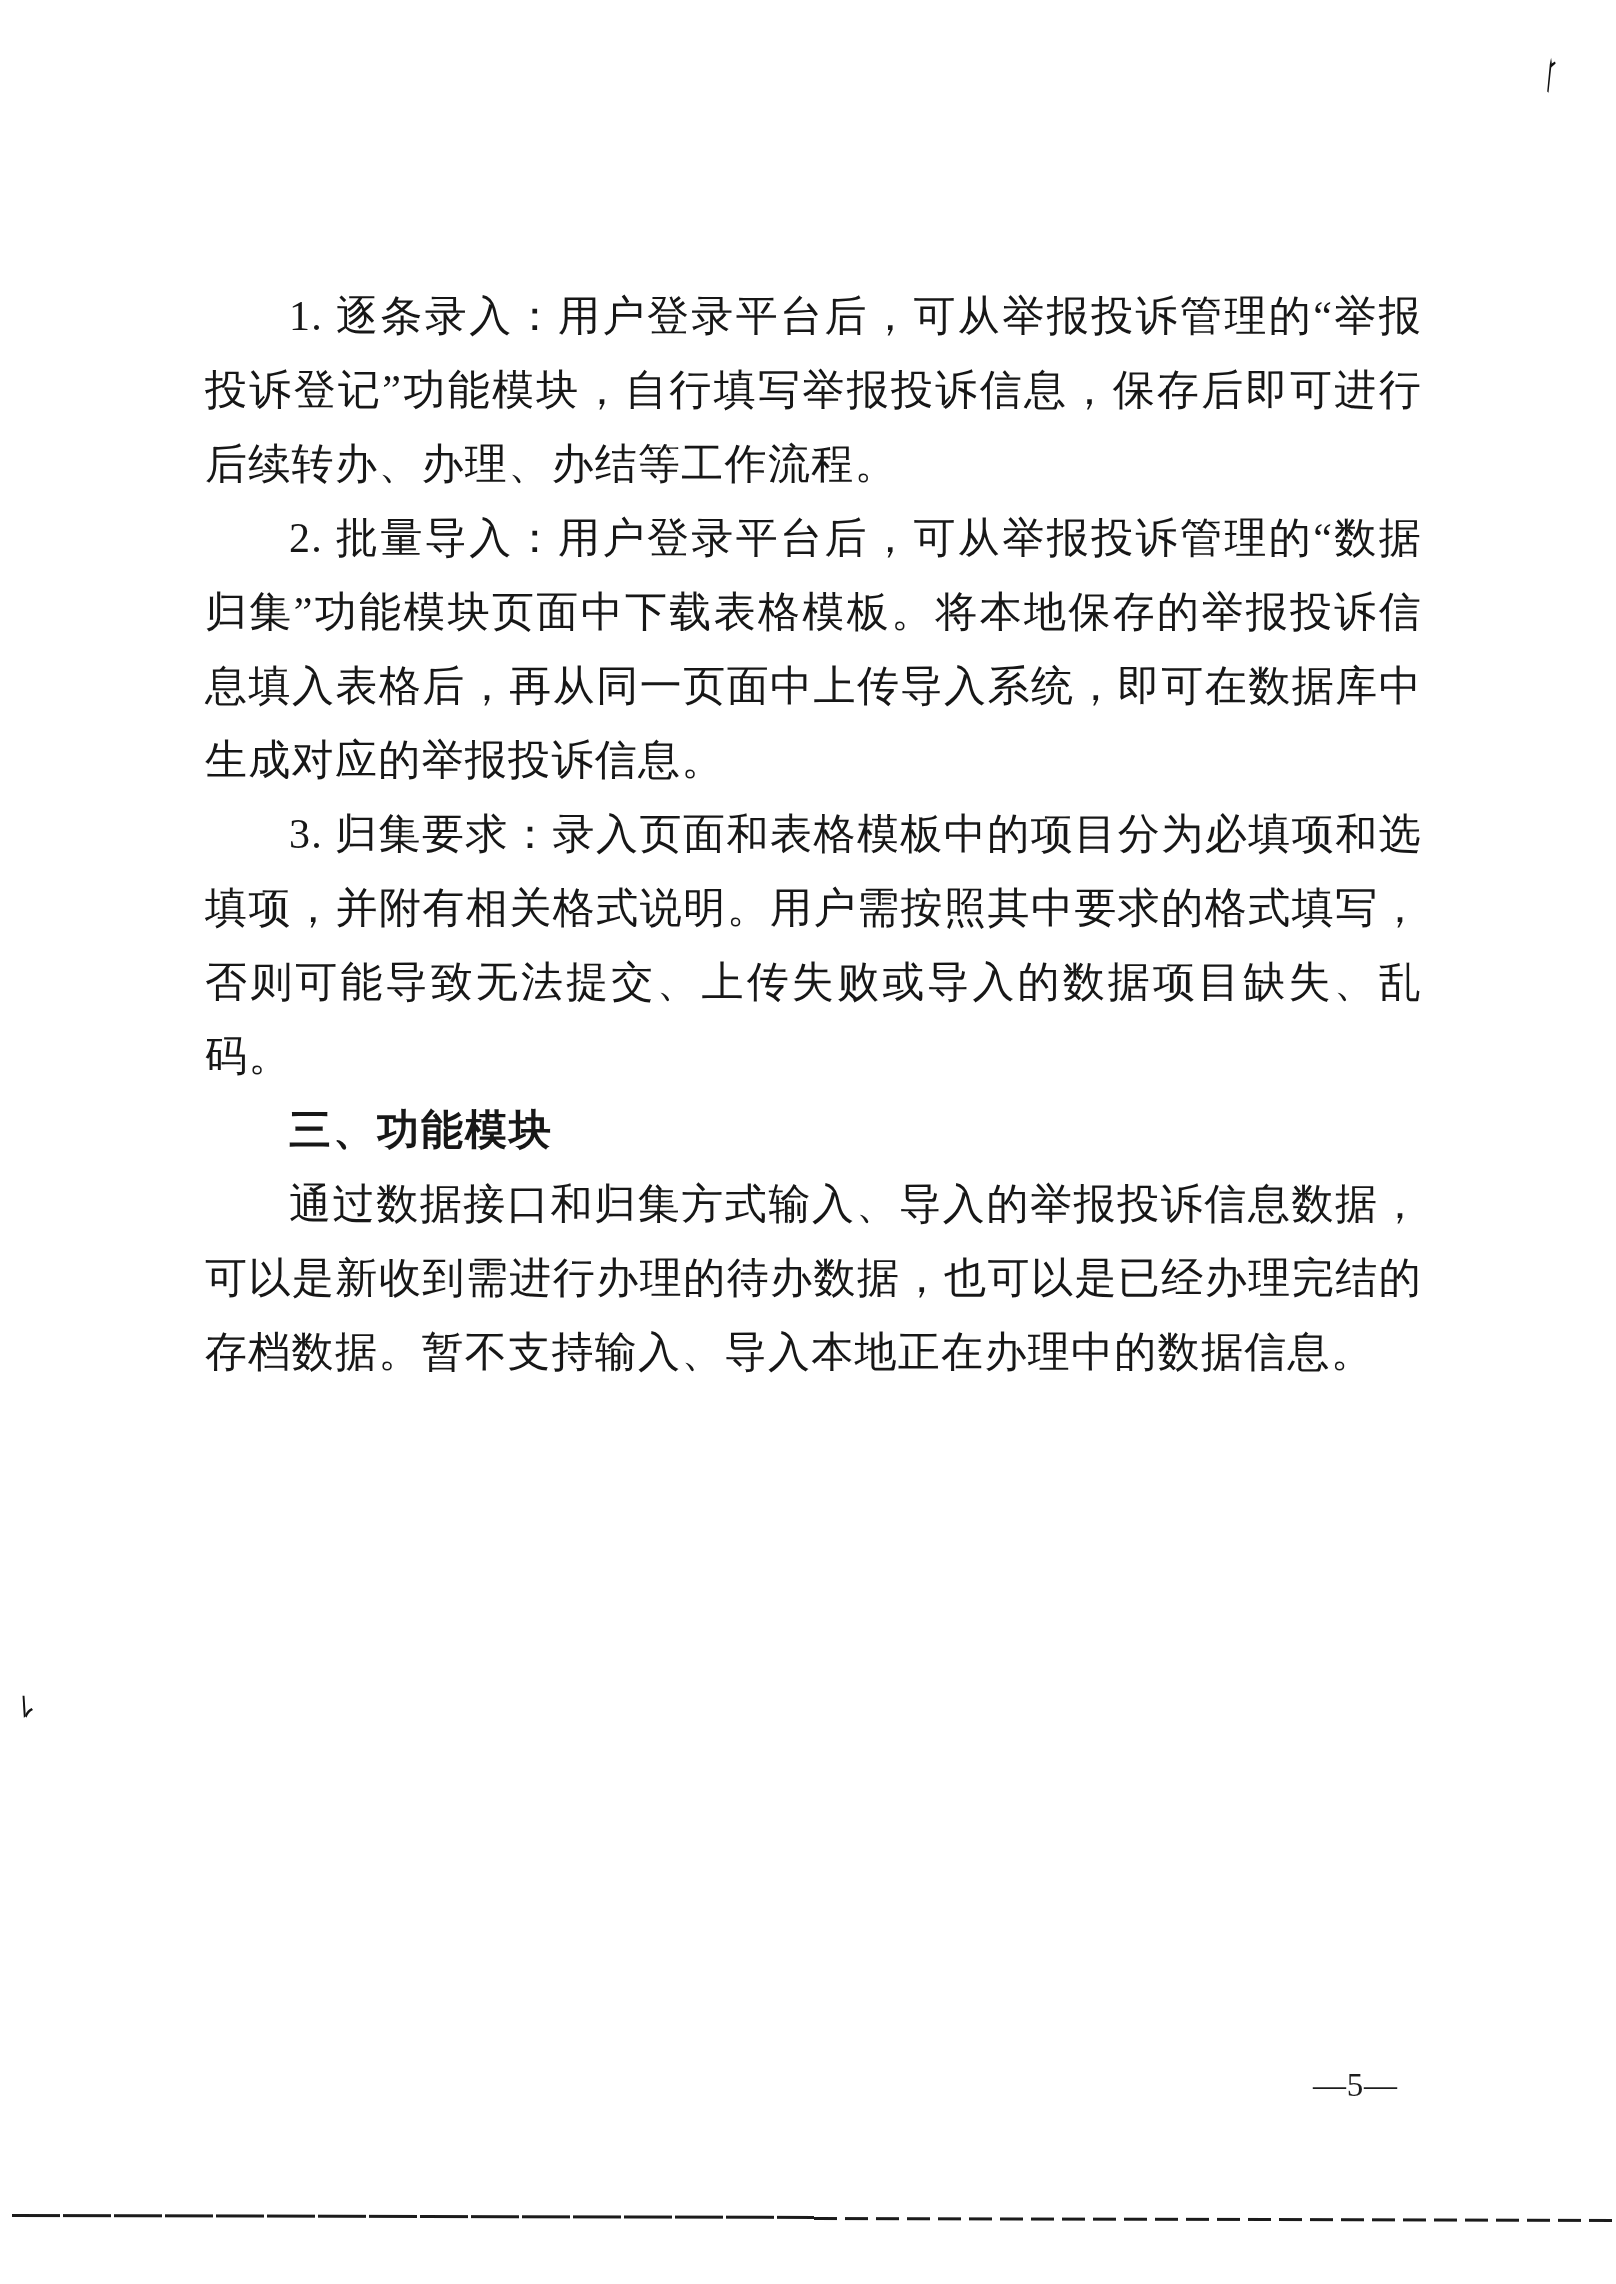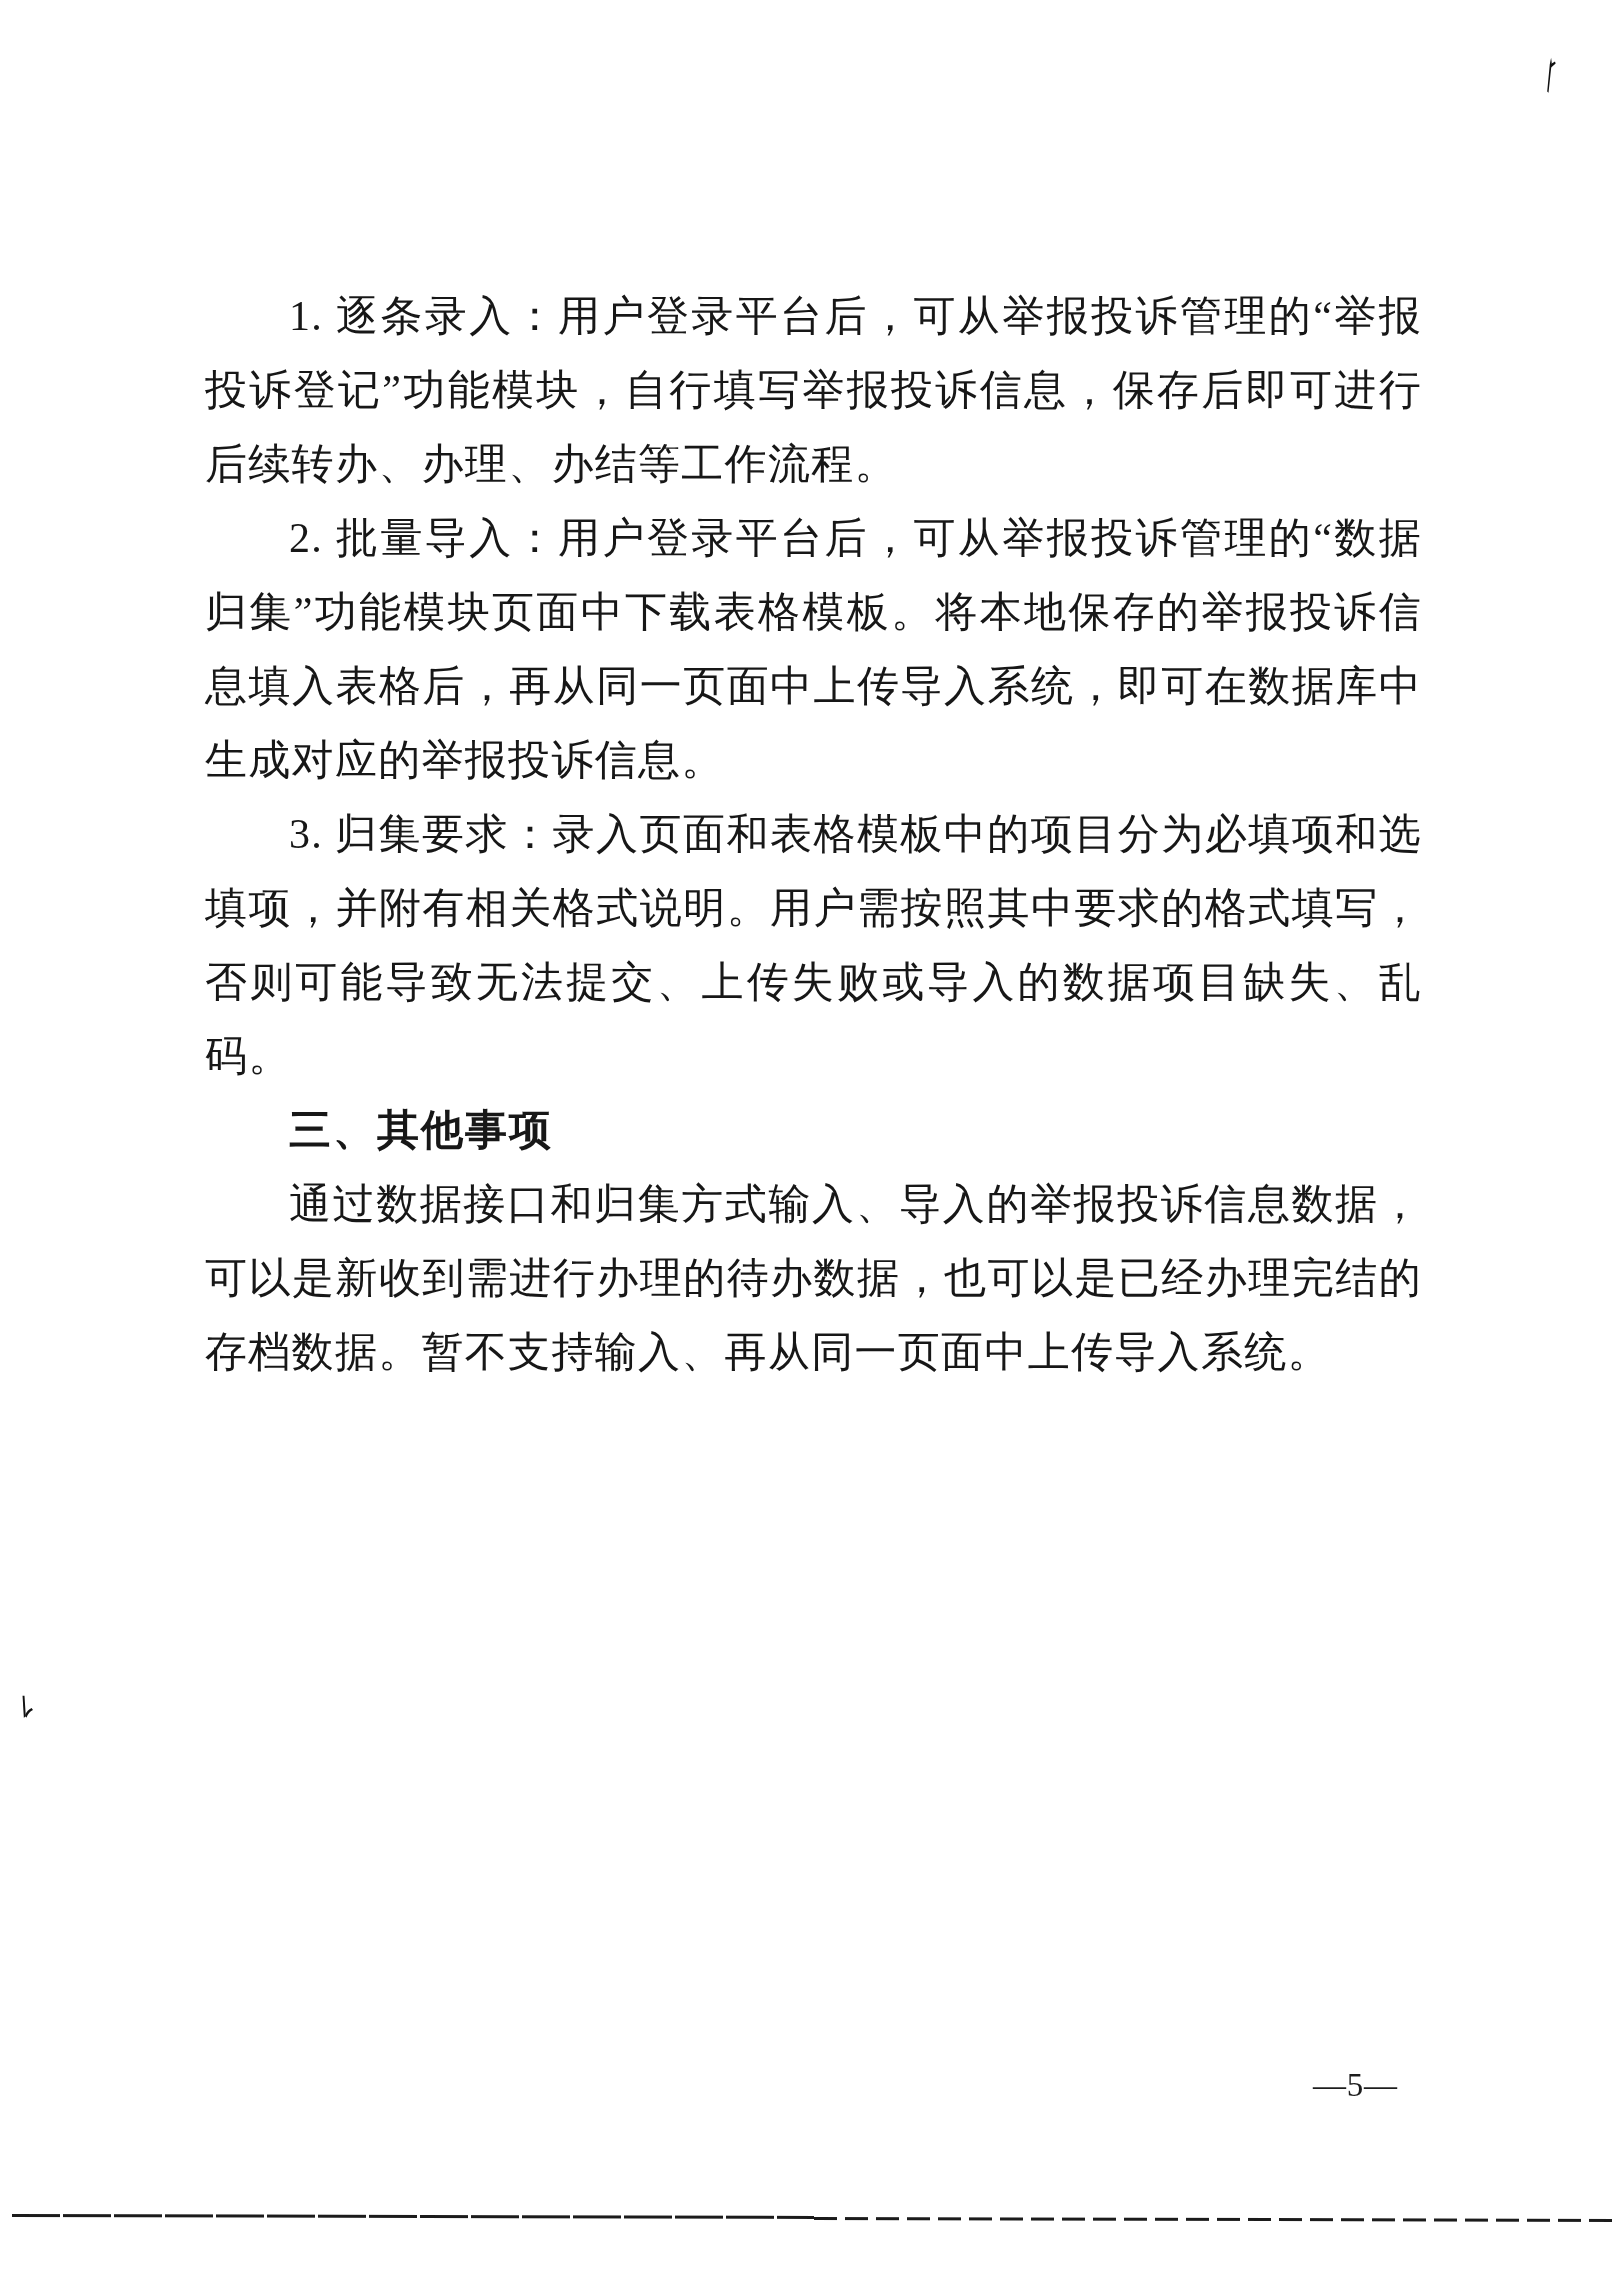--- a/index.html
+++ b/index.html
@@ -101,22 +101,22 @@
     <svg width="15.6" height="43" viewBox="0 0 24 66" xmlns="http://www.w3.org/2000/svg">
       <path d="M14 4 L12 14 L8 56 L10 58 L13 30 L15 12 Z" fill="#111111"></path>
       <path d="M13 14 L20 10 L21 13 L14 19 Z" fill="#111111"></path>
     </svg>
   </span>
 
   <main class="text-block">
     <p class="para body">1. 逐条录入：用户登录平台后，可从举报投诉管理的“举报投诉登记”功能模块，自行填写举报投诉信息，保存后即可进行后续转办、办理、办结等工作流程。</p>
     <p class="para body">2. 批量导入：用户登录平台后，可从举报投诉管理的“数据归集”功能模块页面中下载表格模板。将本地保存的举报投诉信息填入表格后，再从同一页面中上传导入系统，即可在数据库中生成对应的举报投诉信息。</p>
     <p class="para body">3. 归集要求：录入页面和表格模板中的项目分为必填项和选填项，并附有相关格式说明。用户需按照其中要求的格式填写，否则可能导致无法提交、上传失败或导入的数据项目缺失、乱码。</p>
-    <p class="para heading">三、其他事项</p>
-    <p class="para body">通过数据接口和归集方式输入、导入的举报投诉信息数据，可以是新收到需进行办理的待办数据，也可以是已经办理完结的存档数据。暂不支持输入、再从同一页面中上传导入系统。</p>
+    <p class="para heading">三、功能模块</p>
+    <p class="para body">通过数据接口和归集方式输入、导入的举报投诉信息数据，可以是新收到需进行办理的待办数据，也可以是已经办理完结的存档数据。暂不支持输入、导入本地正在办理中的数据信息。</p>
   </main>
 
   <span class="ink-mark bottom-left">
     <svg width="19.5" height="30" viewBox="0 0 30 46" xmlns="http://www.w3.org/2000/svg">
       <path d="M7 4 L10 4 L12 36 L9 38 Z" fill="#111111"></path>
       <path d="M11 34 Q14 26 21 23 L23 26 Q16 29 13 38 Z" fill="#111111"></path>
     </svg>
   </span>
 
   <div class="page-number">—5—</div>

